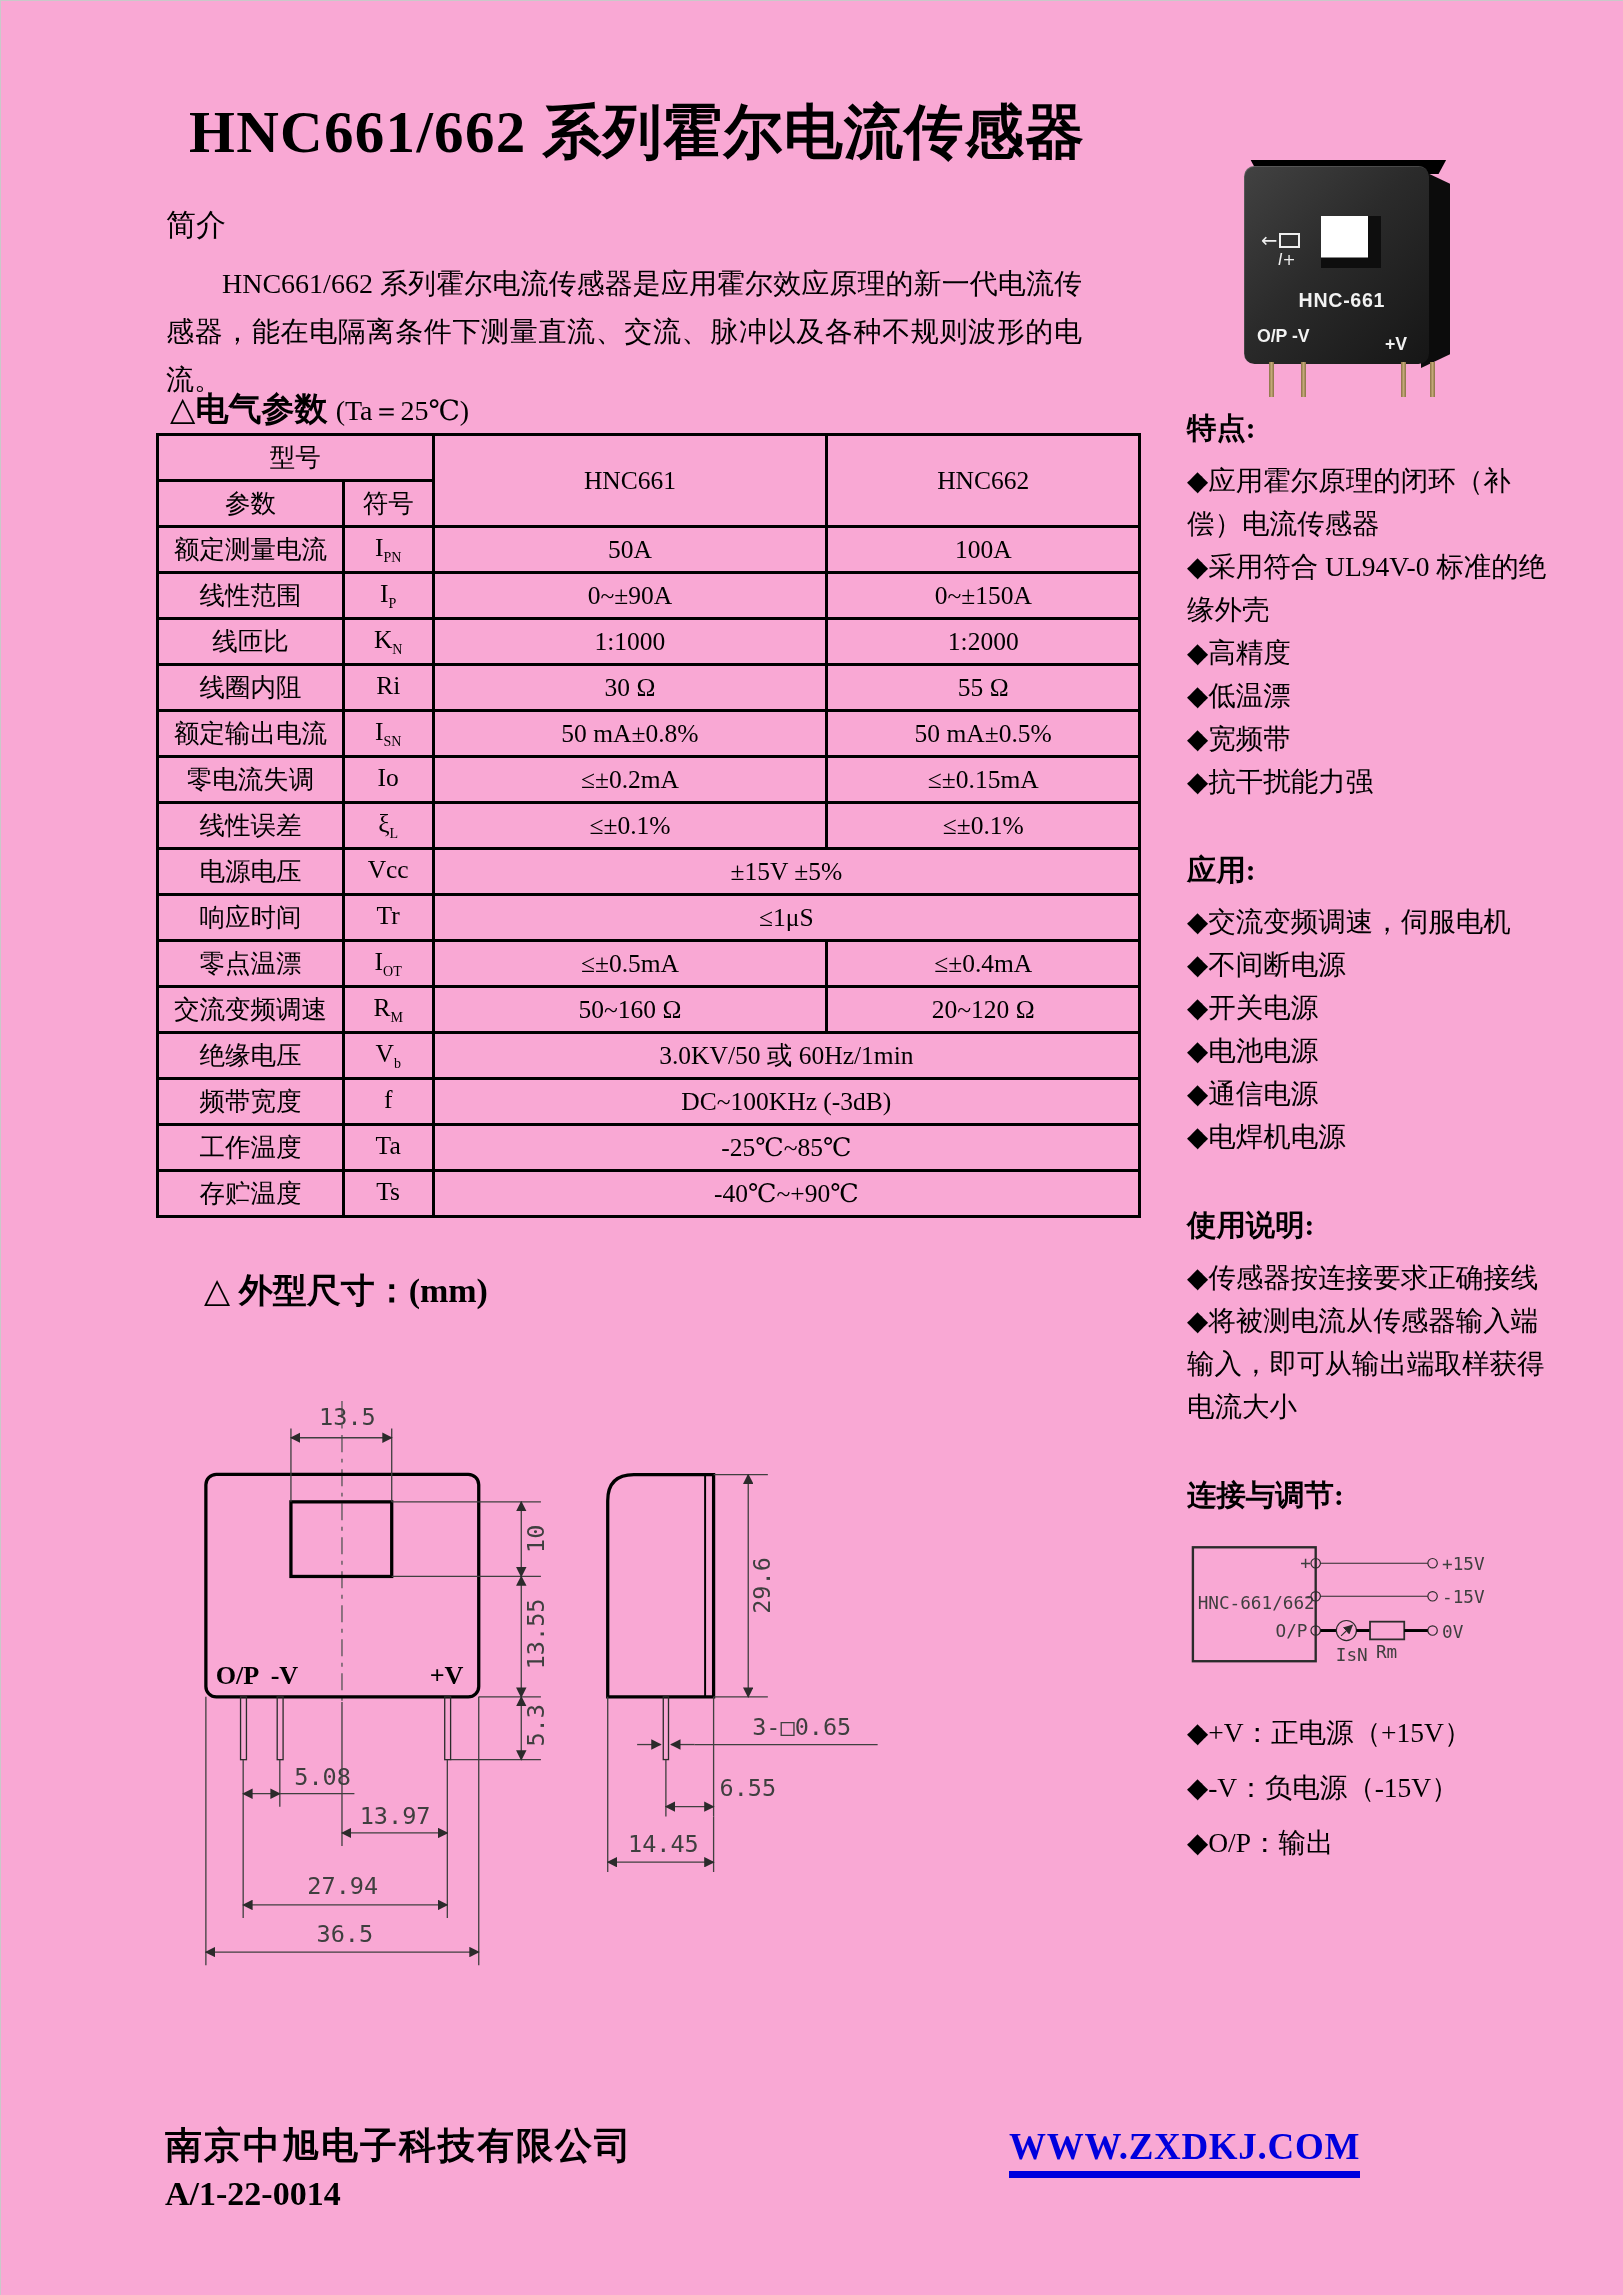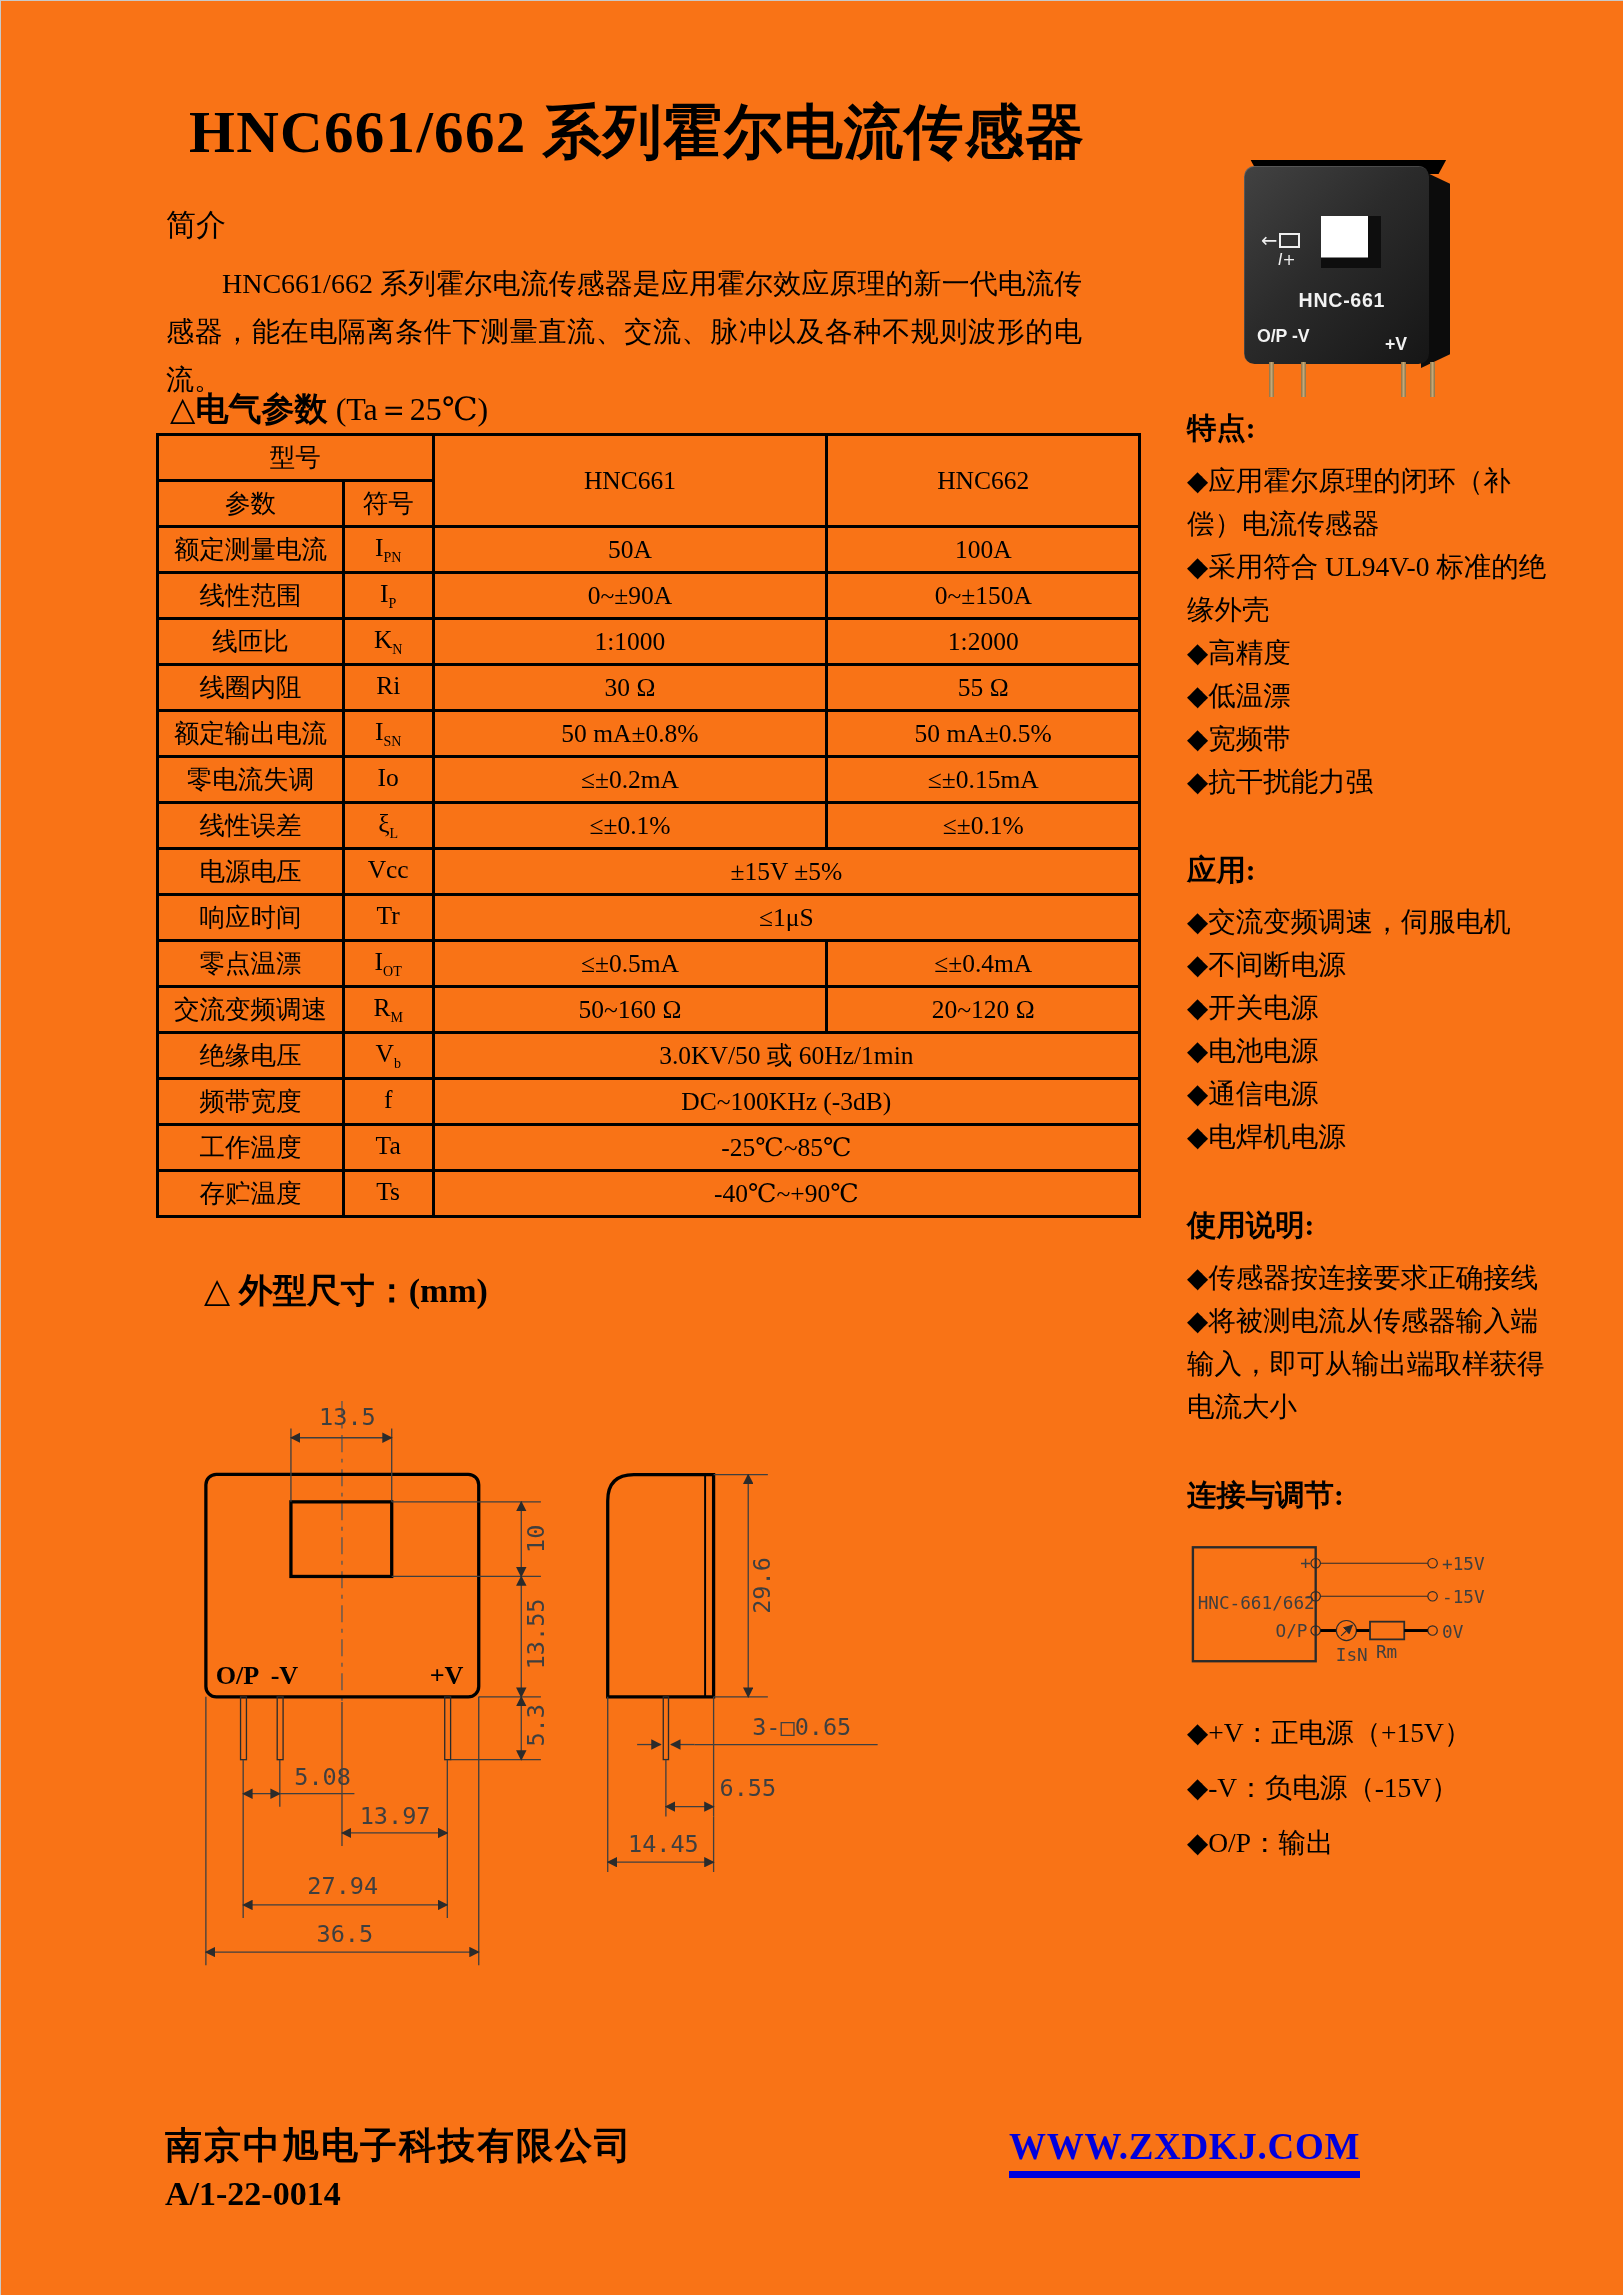--- a/index.html
+++ b/index.html
@@ -1,24 +1,24 @@
 <!DOCTYPE html>
 <html style="font-size:10.5px"><head>
 <meta charset="utf-8">
 <style>
   html,body{margin:0;padding:0;background:#ffffff;}
-  .page{position:relative;width:1623px;height:2295px;background:#f97316;overflow:hidden;
+  .page{position:relative;width:1623px;height:2295px;background:#f9a8d4;overflow:hidden;
         font-family:"Liberation Serif","DejaVu Serif",serif;color:#000;
         border-top:1.3px solid #c9c9c9;border-left:1.3px solid #c9c9c9;box-sizing:border-box;}
   .abs{position:absolute;}
   .doc-title{left:188px;top:92px;font-size:59px;font-weight:bold;letter-spacing:1.3px;white-space:nowrap;}
   .intro-h{left:165px;top:204px;font-size:30px;}
   .intro-p{left:165px;top:259px;width:916px;font-size:28px;line-height:48px;text-indent:2em;text-align:justify;}
   .elec-h{left:169px;top:386px;font-size:33px;font-weight:bold;}
-  .elec-h .suffix{font-weight:normal;font-size:32px;}
+  .elec-h .suffix{font-weight:normal;font-size:28px;}
   
   table.params{left:155px;top:432px;position:absolute;border-collapse:collapse;table-layout:fixed;}
   table.params td{border:3.3px solid #000;text-align:center;font-size:25.5px;padding:0 3.9px;overflow:hidden;}
   td.c-param{width:175px;text-align:left;padding-left:9.2px;}
   td.c-sym{width:79px;font-size:30px;}
   td.c-v1{width:383px;}
   td.c-v2{width:302px;}
   tr.hr1 td{height:43px;}
   tr.hr2 td{height:43px;}
   tr.dr td{height:43px;}

